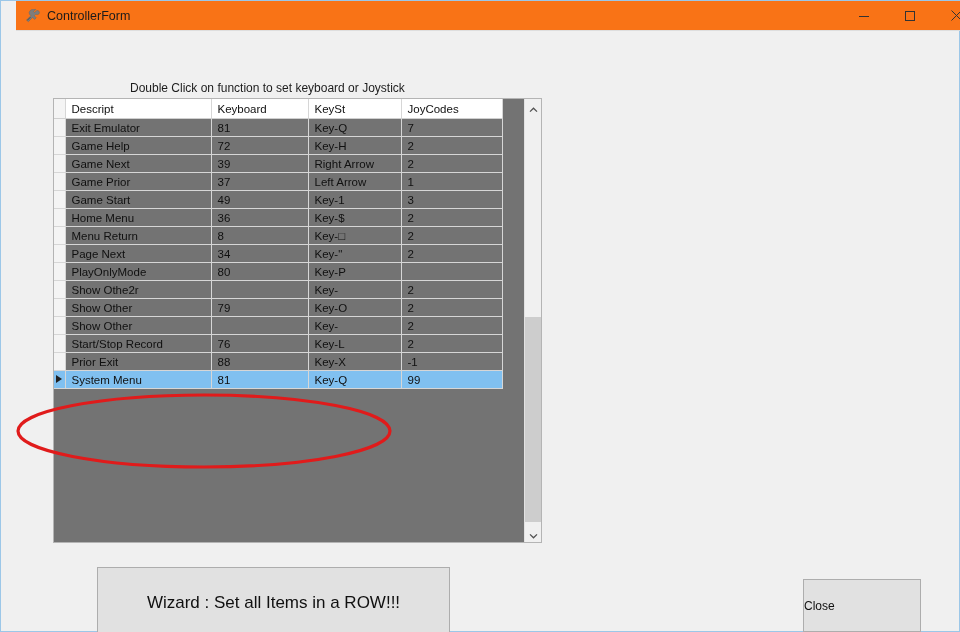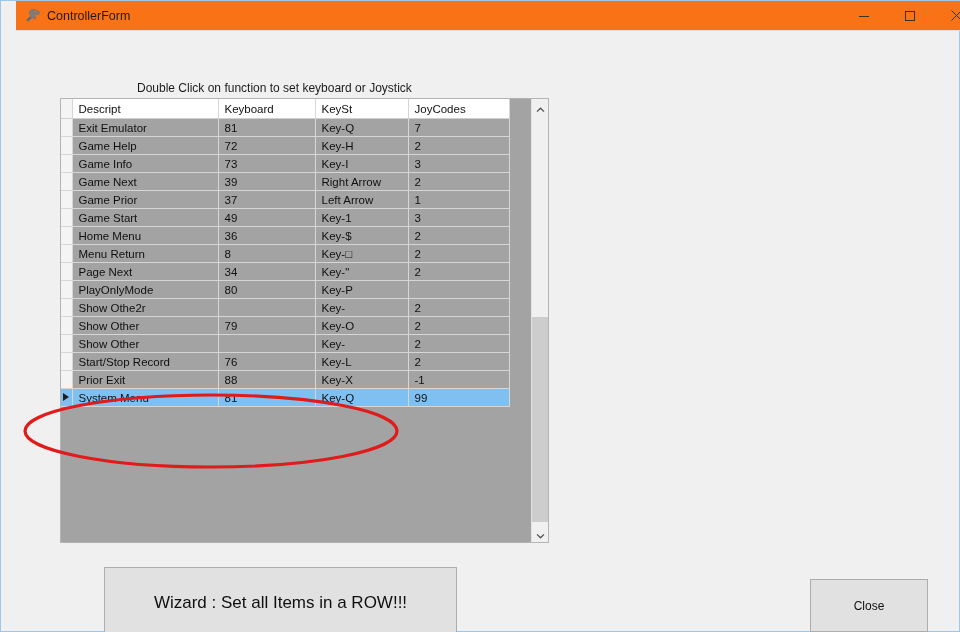--- a/index.html
+++ b/index.html
@@ -59,21 +59,21 @@
     cursor: default;
   }
   .winbtn svg { display: block; }
   .winbtn-min  { left: 825px; }
   .winbtn-max  { left: 871px; }
   .winbtn-close{ left: 917px; }
 
   
   .client {
     position: absolute;
-    left: 14px; top: 30px;
+    left: 7px; top: 30px;
     width: 812px;
     height: 600px;
     background: #f0f0f0;
   }
 
   .hint-label {
     position: absolute;
     left: 122px; top: 50px;
     font-size: 12px;
     color: #1c1c1c;
@@ -89,21 +89,21 @@
     box-sizing: border-box;
     border: 1px solid #b4b4b4;
     background: #ffffff;
     overflow: hidden;
   }
   .grid-inner {
     position: absolute;
     left: 0; top: 0;
     width: 472px;
     height: 443px;
-    background: #a3a3a3;
+    background: #737373;
   }
   .grid-table {
     border-collapse: collapse;
     table-layout: fixed;
     width: 448px;
     font-size: 11.5px;
     color: #101010;
   }
   .grid-table col.c-rowhdr { width: 11px; }
   .grid-table col.c-desc   { width: 146px; }
@@ -199,21 +199,21 @@
   .close-button {
     position: absolute;
     left: 795px; top: 548px;
     width: 118px;
     height: 53px;
     box-sizing: border-box;
     background: #e1e1e1;
     border: 1px solid #adadad;
     display: flex;
     align-items: center;
-    justify-content: center;
+    justify-content: flex-start;
     font-size: 12px;
     color: #101010;
     cursor: default;
   }
 
   
   .annotation {
     position: absolute;
     left: 0px; top: 355px;
     width: 392px;
@@ -291,27 +291,20 @@
                 <td>81</td>
                 <td>Key-Q</td>
                 <td>7</td>
               </tr>
             <tr>
                 <td class="rowhdr-cell"></td>
                 <td>Game Help</td>
                 <td>72</td>
                 <td>Key-H</td>
                 <td>2</td>
-              </tr>
-            <tr>
-                <td class="rowhdr-cell"></td>
-                <td>Game Info</td>
-                <td>73</td>
-                <td>Key-I</td>
-                <td>3</td>
               </tr>
             <tr>
                 <td class="rowhdr-cell"></td>
                 <td>Game Next</td>
                 <td>39</td>
                 <td>Right Arrow</td>
                 <td>2</td>
               </tr>
             <tr>
                 <td class="rowhdr-cell"></td>

